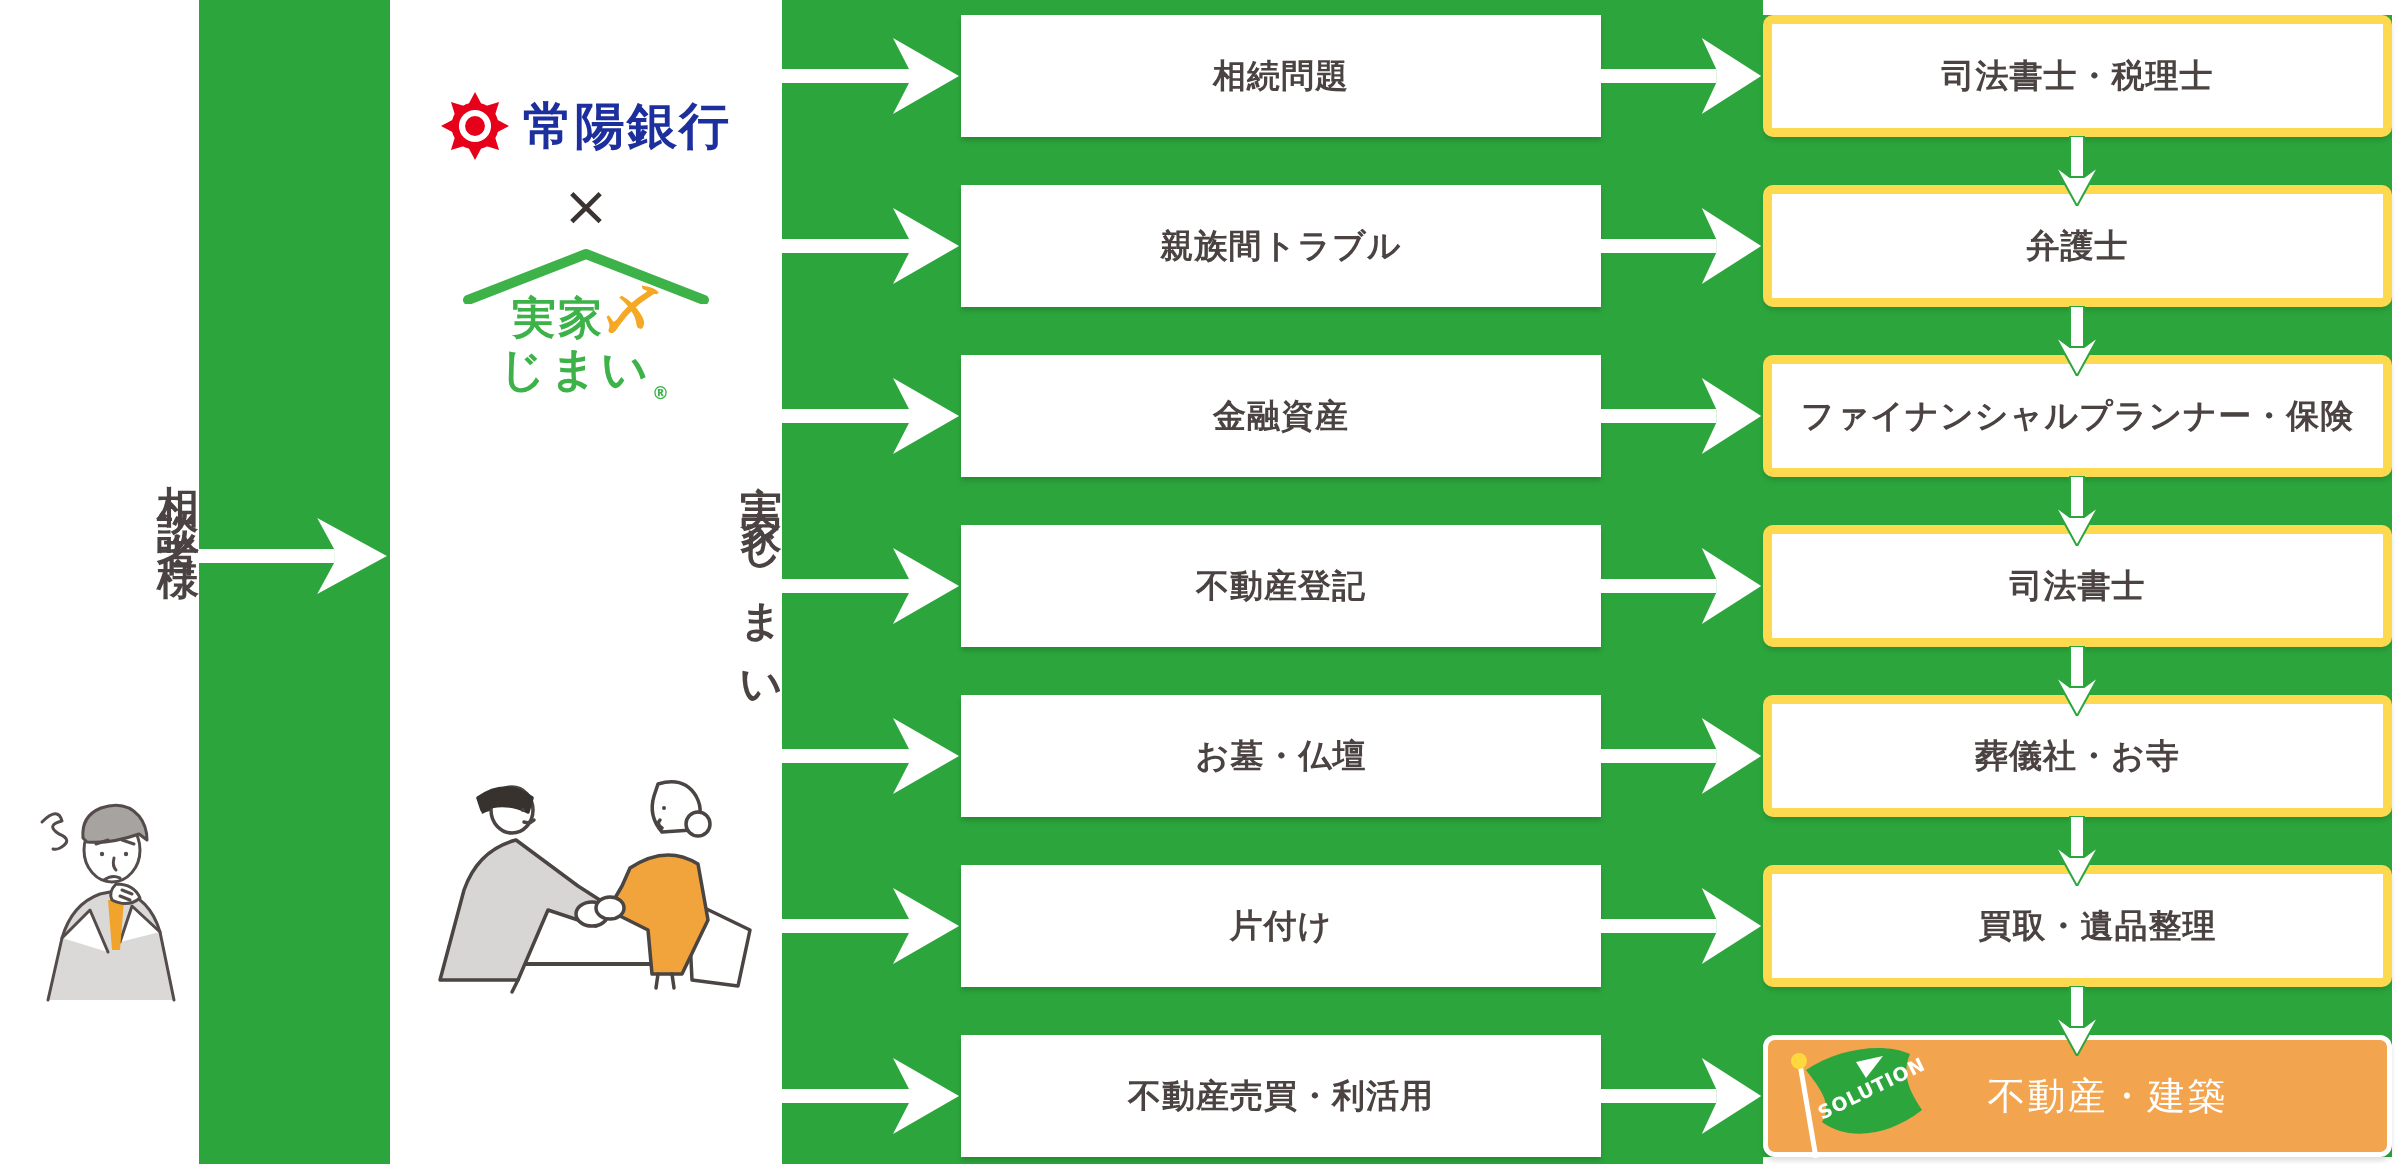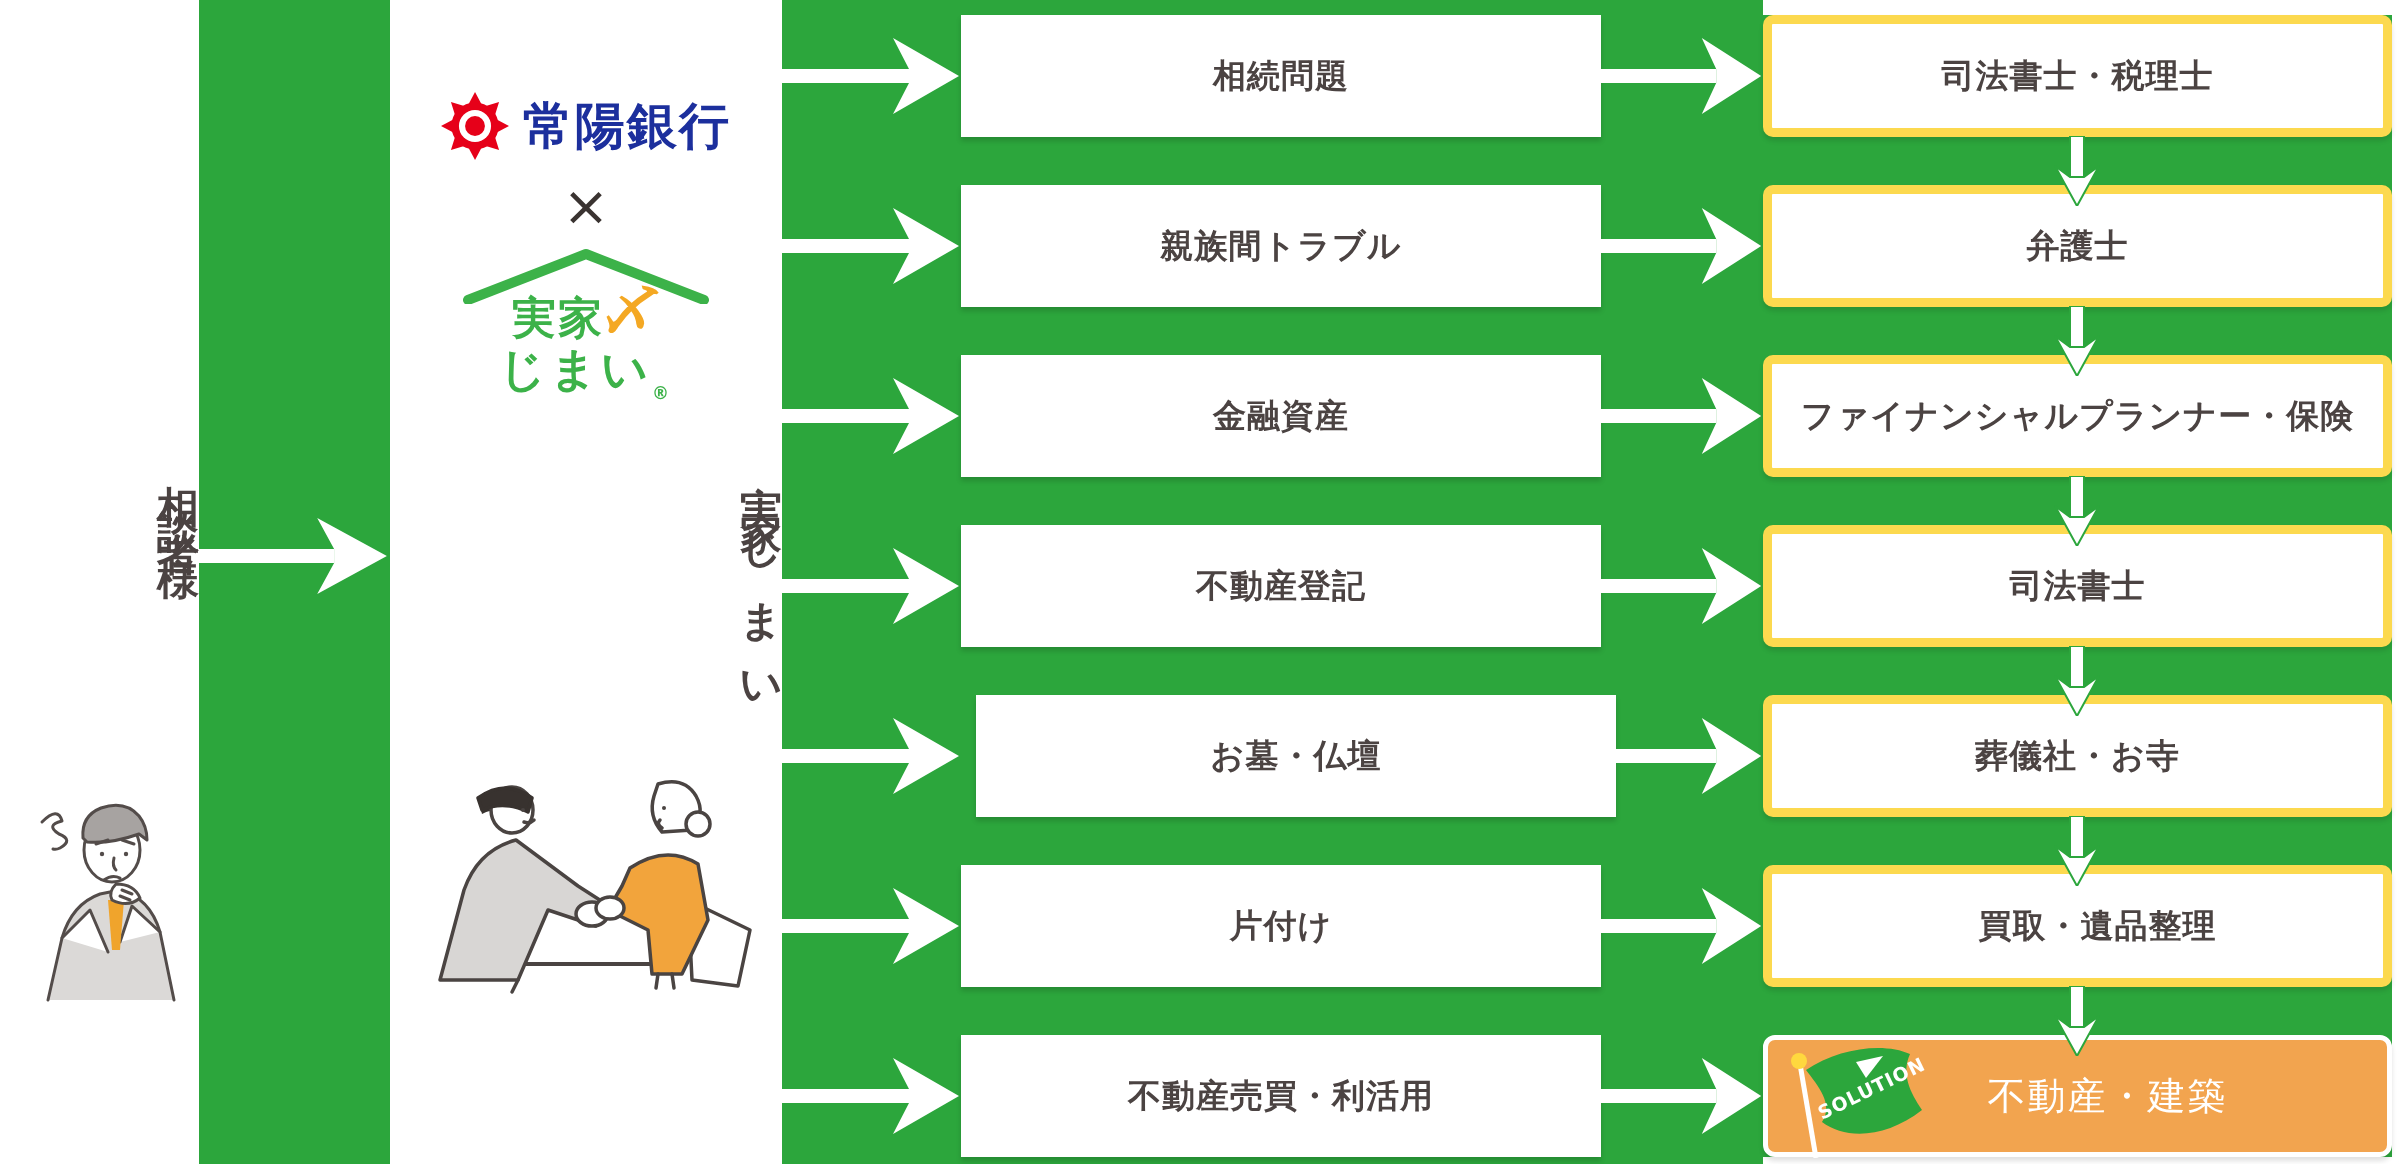--- a/index.html
+++ b/index.html
@@ -203,21 +203,21 @@
       <polygon points="112,2 178,40 112,78 128,47 128,33" fill="#fff"></polygon>
     </svg>
   <svg class="arrow-h" style="left:1601px;top:546px;width:162px;" viewBox="0 0 180 80" preserveAspectRatio="none">
       <rect x="0" y="33" width="128" height="14" fill="#fff"></rect>
       <polygon points="112,2 178,40 112,78 128,47 128,33" fill="#fff"></polygon>
     </svg>
   <div class="sol-box" style="top:525px;">
       <span>司法書士</span>
     </div>
 
-  <div class="issue-box" style="top:695px;margin-left:15px;">
+  <div class="issue-box" style="top:695px;">
       <span>お墓・仏壇</span>
     </div>
   <svg class="arrow-h" style="left:781px;top:716px;width:180px;" viewBox="0 0 180 80">
       <rect x="0" y="33" width="128" height="14" fill="#fff"></rect>
       <polygon points="112,2 178,40 112,78 128,47 128,33" fill="#fff"></polygon>
     </svg>
   <svg class="arrow-h" style="left:1601px;top:716px;width:162px;" viewBox="0 0 180 80" preserveAspectRatio="none">
       <rect x="0" y="33" width="128" height="14" fill="#fff"></rect>
       <polygon points="112,2 178,40 112,78 128,47 128,33" fill="#fff"></polygon>
     </svg>

